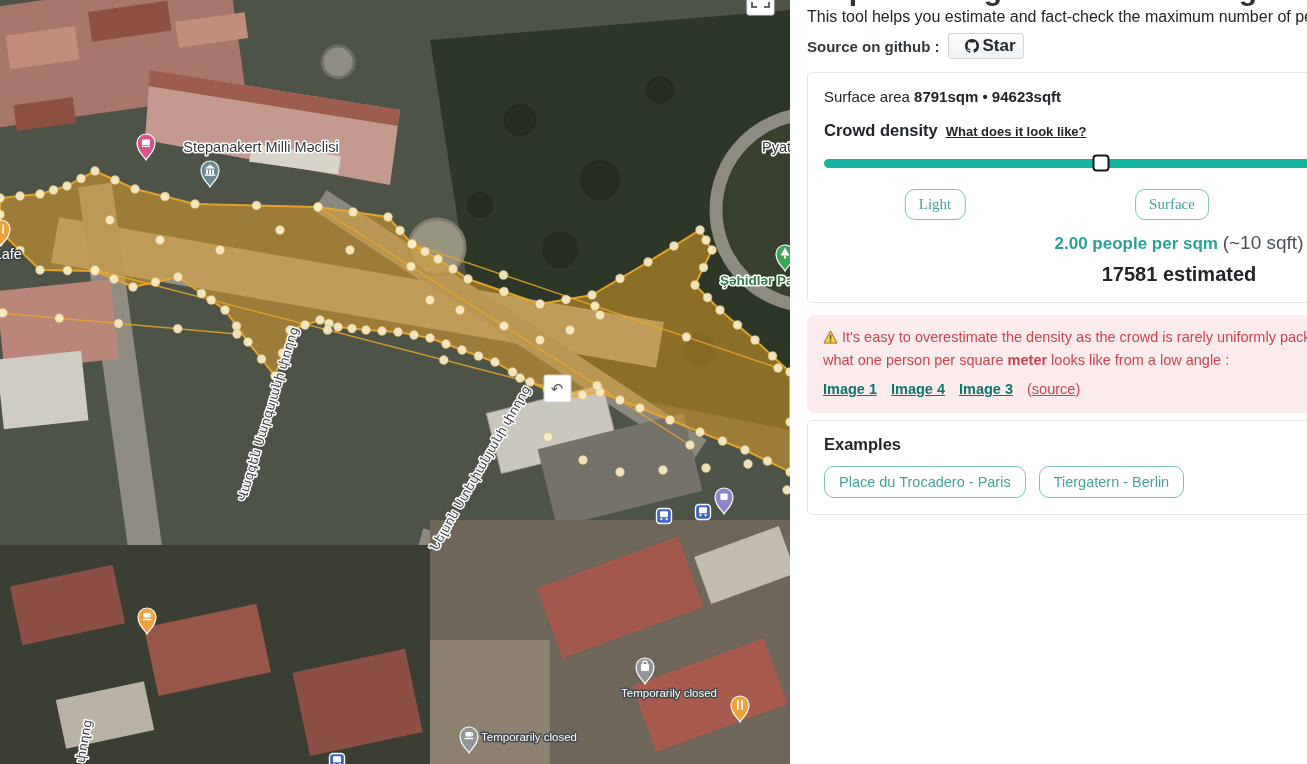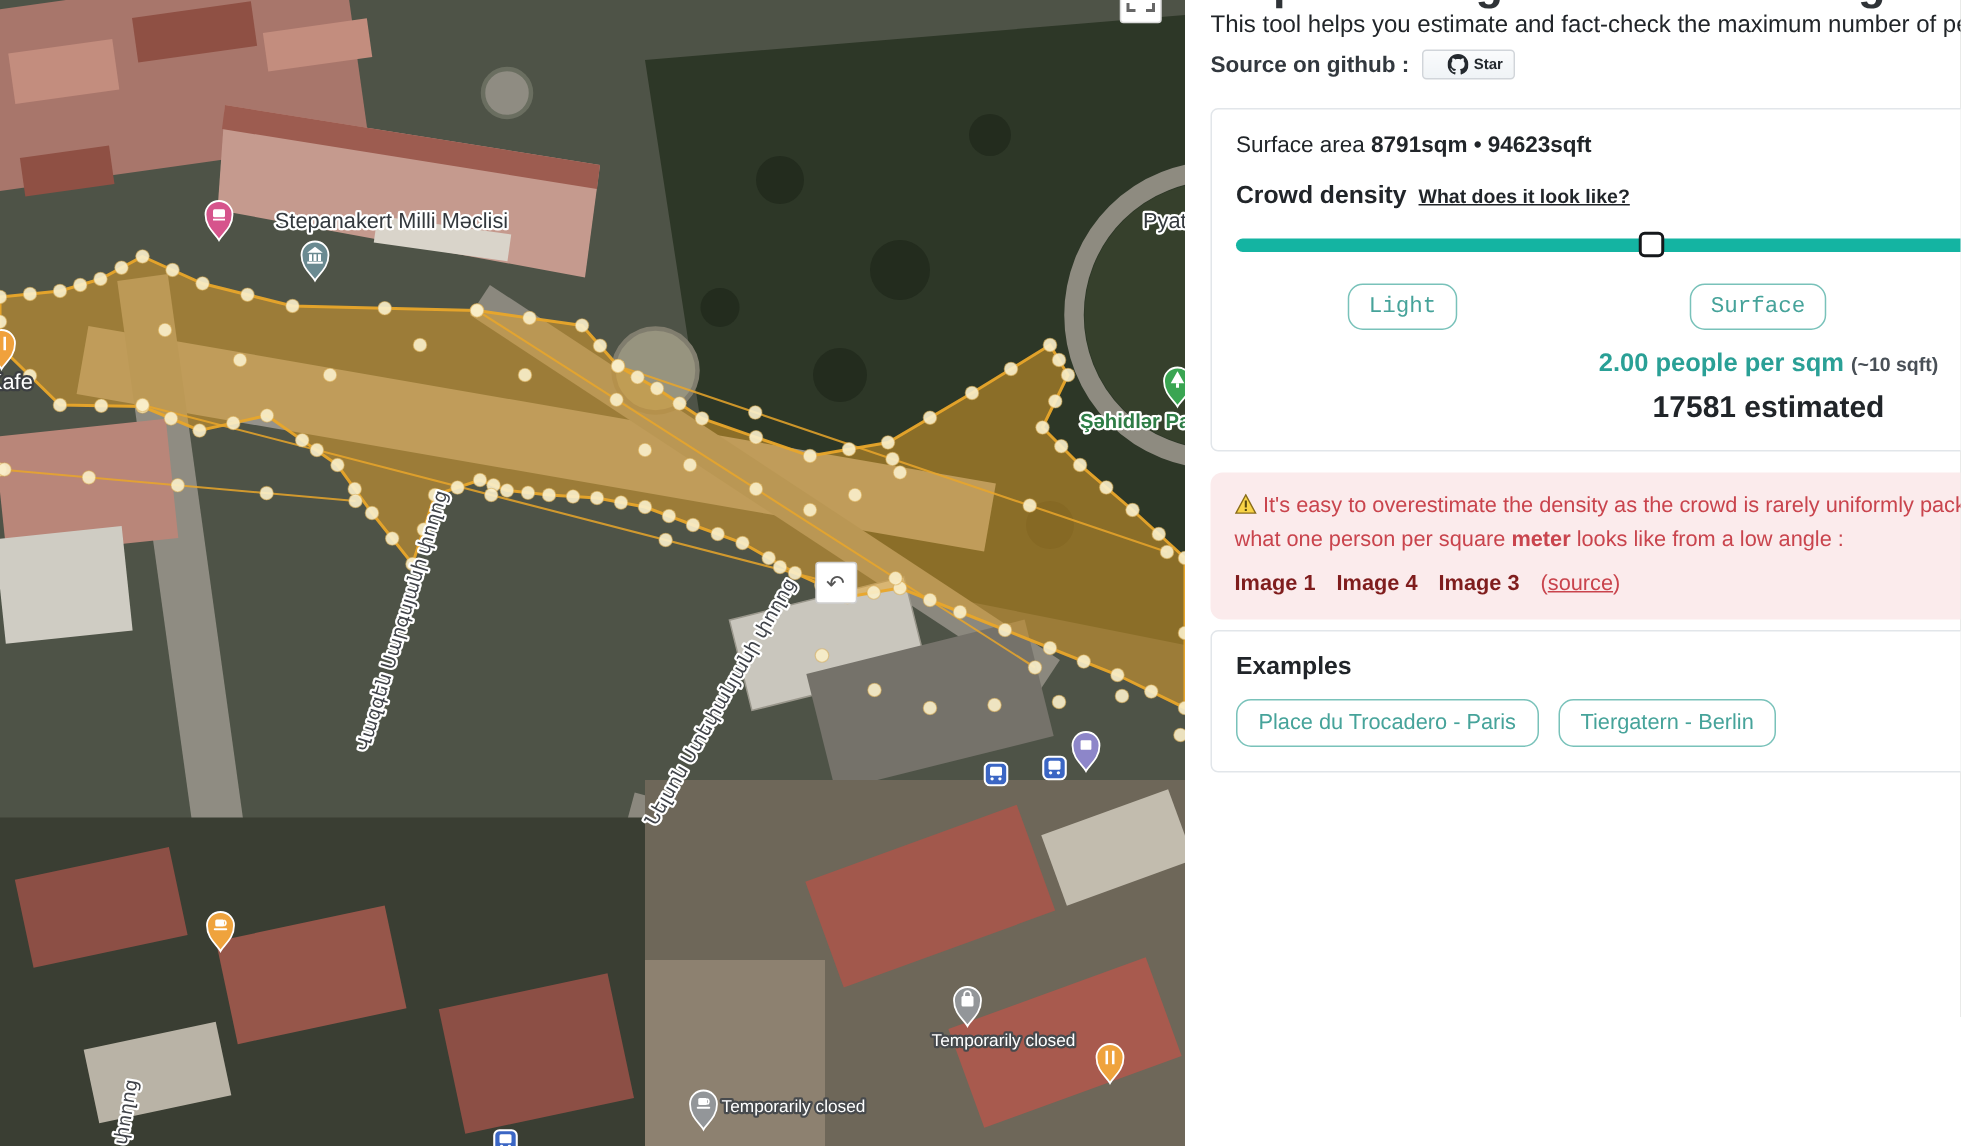--- a/index.html
+++ b/index.html
@@ -7,48 +7,48 @@
   .stage{position:relative;width:1307px;height:764px;overflow:hidden;}
 
   
   .map{position:absolute;left:0;top:0;width:884px;height:764px;overflow:hidden;background:#5eead4;cursor:crosshair;}
 
   
   .panel{position:absolute;left:790px;top:0;width:620px;height:764px;background:#fff;}
   .page-title{position:absolute;left:17px;top:-27px;font-size:30px;font-weight:700;color:#2f3337;white-space:nowrap;}
   .page-subtitle{position:absolute;left:17px;top:8px;font-size:16px;color:#212529;white-space:nowrap;}
   .source-row{position:absolute;left:17px;top:33px;font-size:15px;font-weight:700;color:#32383e;display:flex;align-items:center;gap:8px;}
-  .star-btn{display:inline-flex;align-items:center;gap:4px;font-size:10px;font-weight:700;color:#24292e;
+  .star-btn{display:inline-flex;align-items:center;gap:4px;font-size:17px;font-weight:700;color:#24292e;
     background:linear-gradient(#fafbfc,#eff3f6);border:1px solid #d1d5da;border-radius:3px;padding:2px 7px 2px 16px;cursor:pointer;}
   .star-btn svg{display:block;}
 
   .card{position:absolute;left:17px;width:600px;background:#fff;border:1px solid #e2e6ea;border-radius:5px;box-sizing:border-box;}
   .card1{top:72px;padding:15px 16px 16px;}
   .surface-line{font-size:15px;color:#212529;}
   .surface-line b{font-weight:700;}
   .density-line{margin-top:16px;font-size:16.5px;font-weight:700;display:flex;align-items:baseline;gap:8px;}
   .density-link{font-size:13px;font-weight:700;color:#212529;text-decoration:underline;cursor:pointer;}
   .slider{position:relative;margin-top:15px;height:16px;}
   .slider-track{position:absolute;left:0;right:0;top:4px;height:9px;border-radius:5px;background:#14b4a2;}
   .slider-handle{position:absolute;top:8px;width:17px;height:17px;background:#fff;border:2.5px solid #15181b;border-radius:4px;
     transform:translate(-50%,-50%);box-sizing:border-box;cursor:grab;}
   .density-buttons{position:relative;margin-top:18px;height:31px;}
   .pill-btn{position:absolute;transform:translateX(-50%);top:0;height:31px;padding:0 13px;background:#fff;
-    border:1px solid #79c2ba;border-radius:10px;color:#46a39a;font-size:15px;font-family:Liberation Mono, monospace;
+    border:1px solid #79c2ba;border-radius:10px;color:#46a39a;font-size:15px;font-family:Liberation Serif, serif;
     display:inline-flex;align-items:center;cursor:pointer;white-space:nowrap;}
   .pill-light{left:111px;} .pill-crowded{left:348px;}
   .density-value{margin-top:12px;margin-left:185px;width:340px;text-align:center;color:#2aa096;font-weight:700;font-size:17px;}
-  .density-value .note{font-weight:700;font-size:13px;color:#495057;}
+  .density-value .note{font-weight:400;font-size:19px;color:#495057;}
   .estimated{margin-top:9px;margin-left:185px;width:340px;text-align:center;font-size:20px;font-weight:700;color:#212529;}
 
   .warning{position:absolute;left:17px;top:315px;width:600px;box-sizing:border-box;background:#fbebec;border-radius:8px;
     padding:12px 16px 13px;color:#c9444d;font-size:14.5px;line-height:1.45;}
   .warning b{font-weight:700;}
   .warning .links{margin-top:8px;}
-  .warning a{color:#7f1d1d;font-weight:700;margin-right:14px;cursor:pointer;text-align:center;}
+  .warning a{color:#0f766e;font-weight:700;text-decoration:underline;margin-right:14px;cursor:pointer;text-align:center;}
   .warning .src{font-weight:400;}
   .warning .src u{cursor:pointer;}
   .warn-icon{display:inline-block;vertical-align:-2px;margin-right:4px;}
 
   .examples{top:420px;padding:14px 16px 16px;}
   .examples-title{font-size:16.5px;font-weight:700;color:#212529;}
   .examples-row{margin-top:12px;display:flex;gap:13px;white-space:nowrap;}
   .example-btn{height:32px;padding:10px 14px;background:#fff;border:1px solid #79c2ba;border-radius:10px;color:#46a39a;
     font-size:14.5px;font-family:"Liberation Sans",sans-serif;display:inline-flex;align-items:center;cursor:pointer;flex:none;}
 </style>

